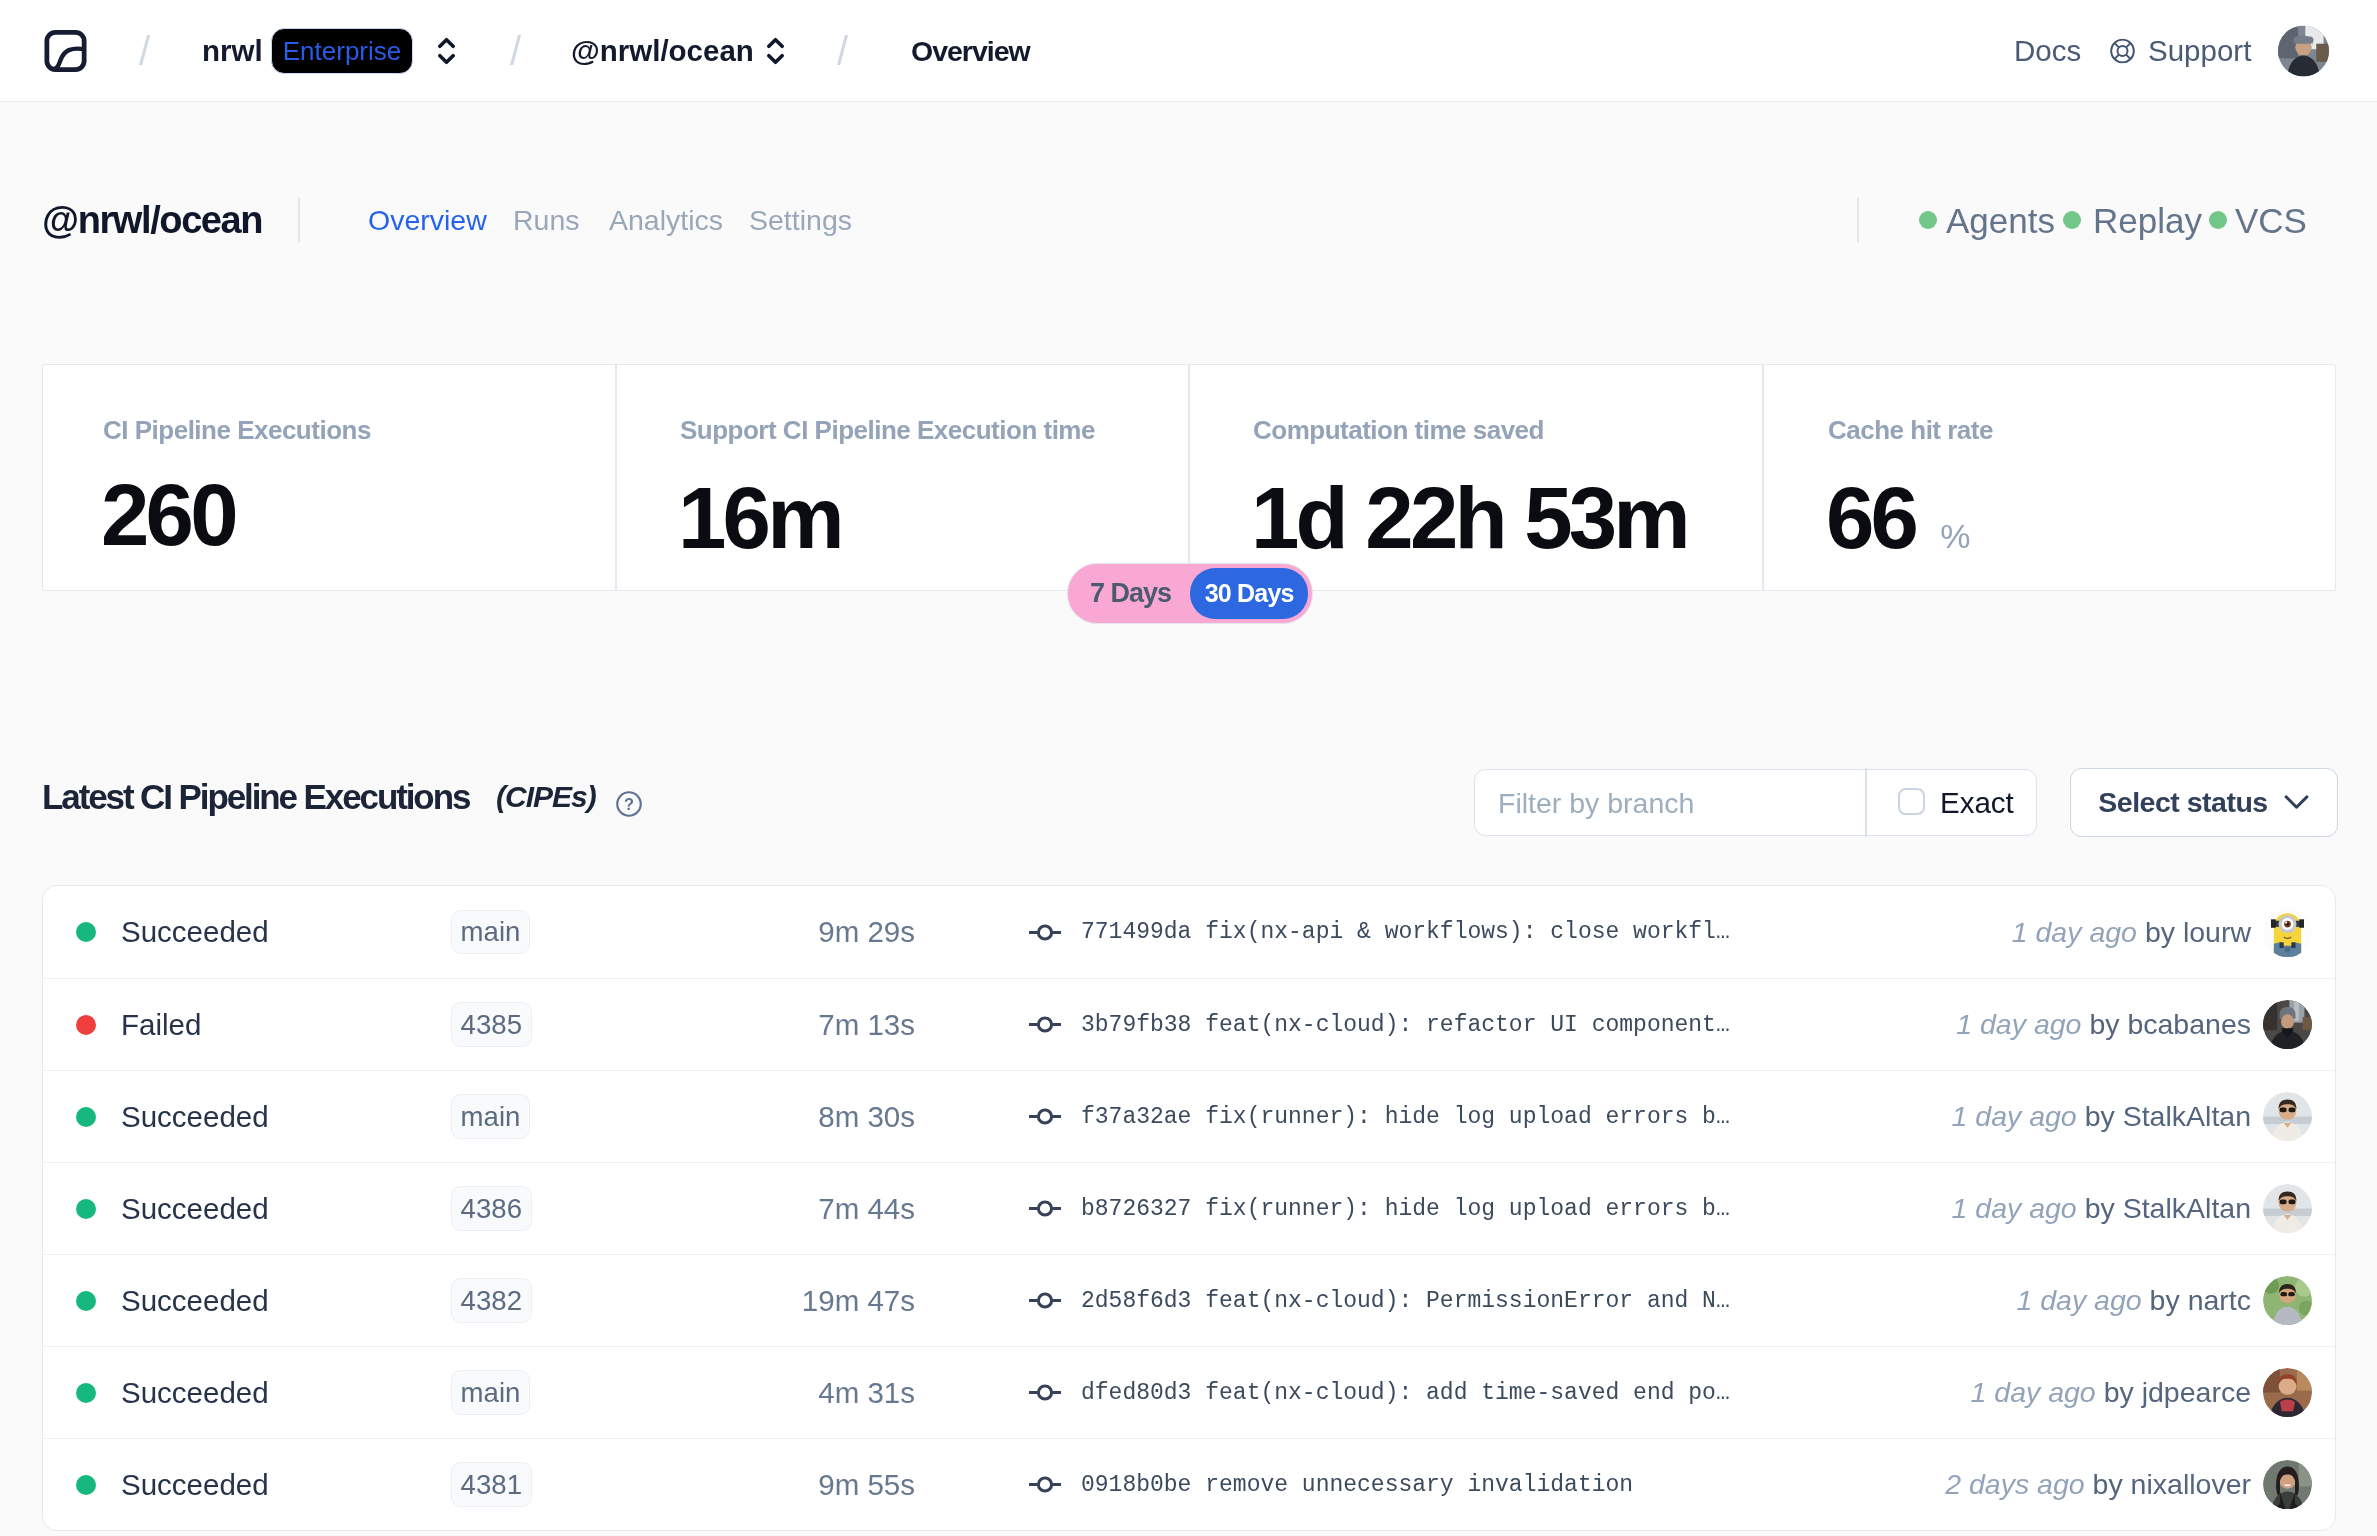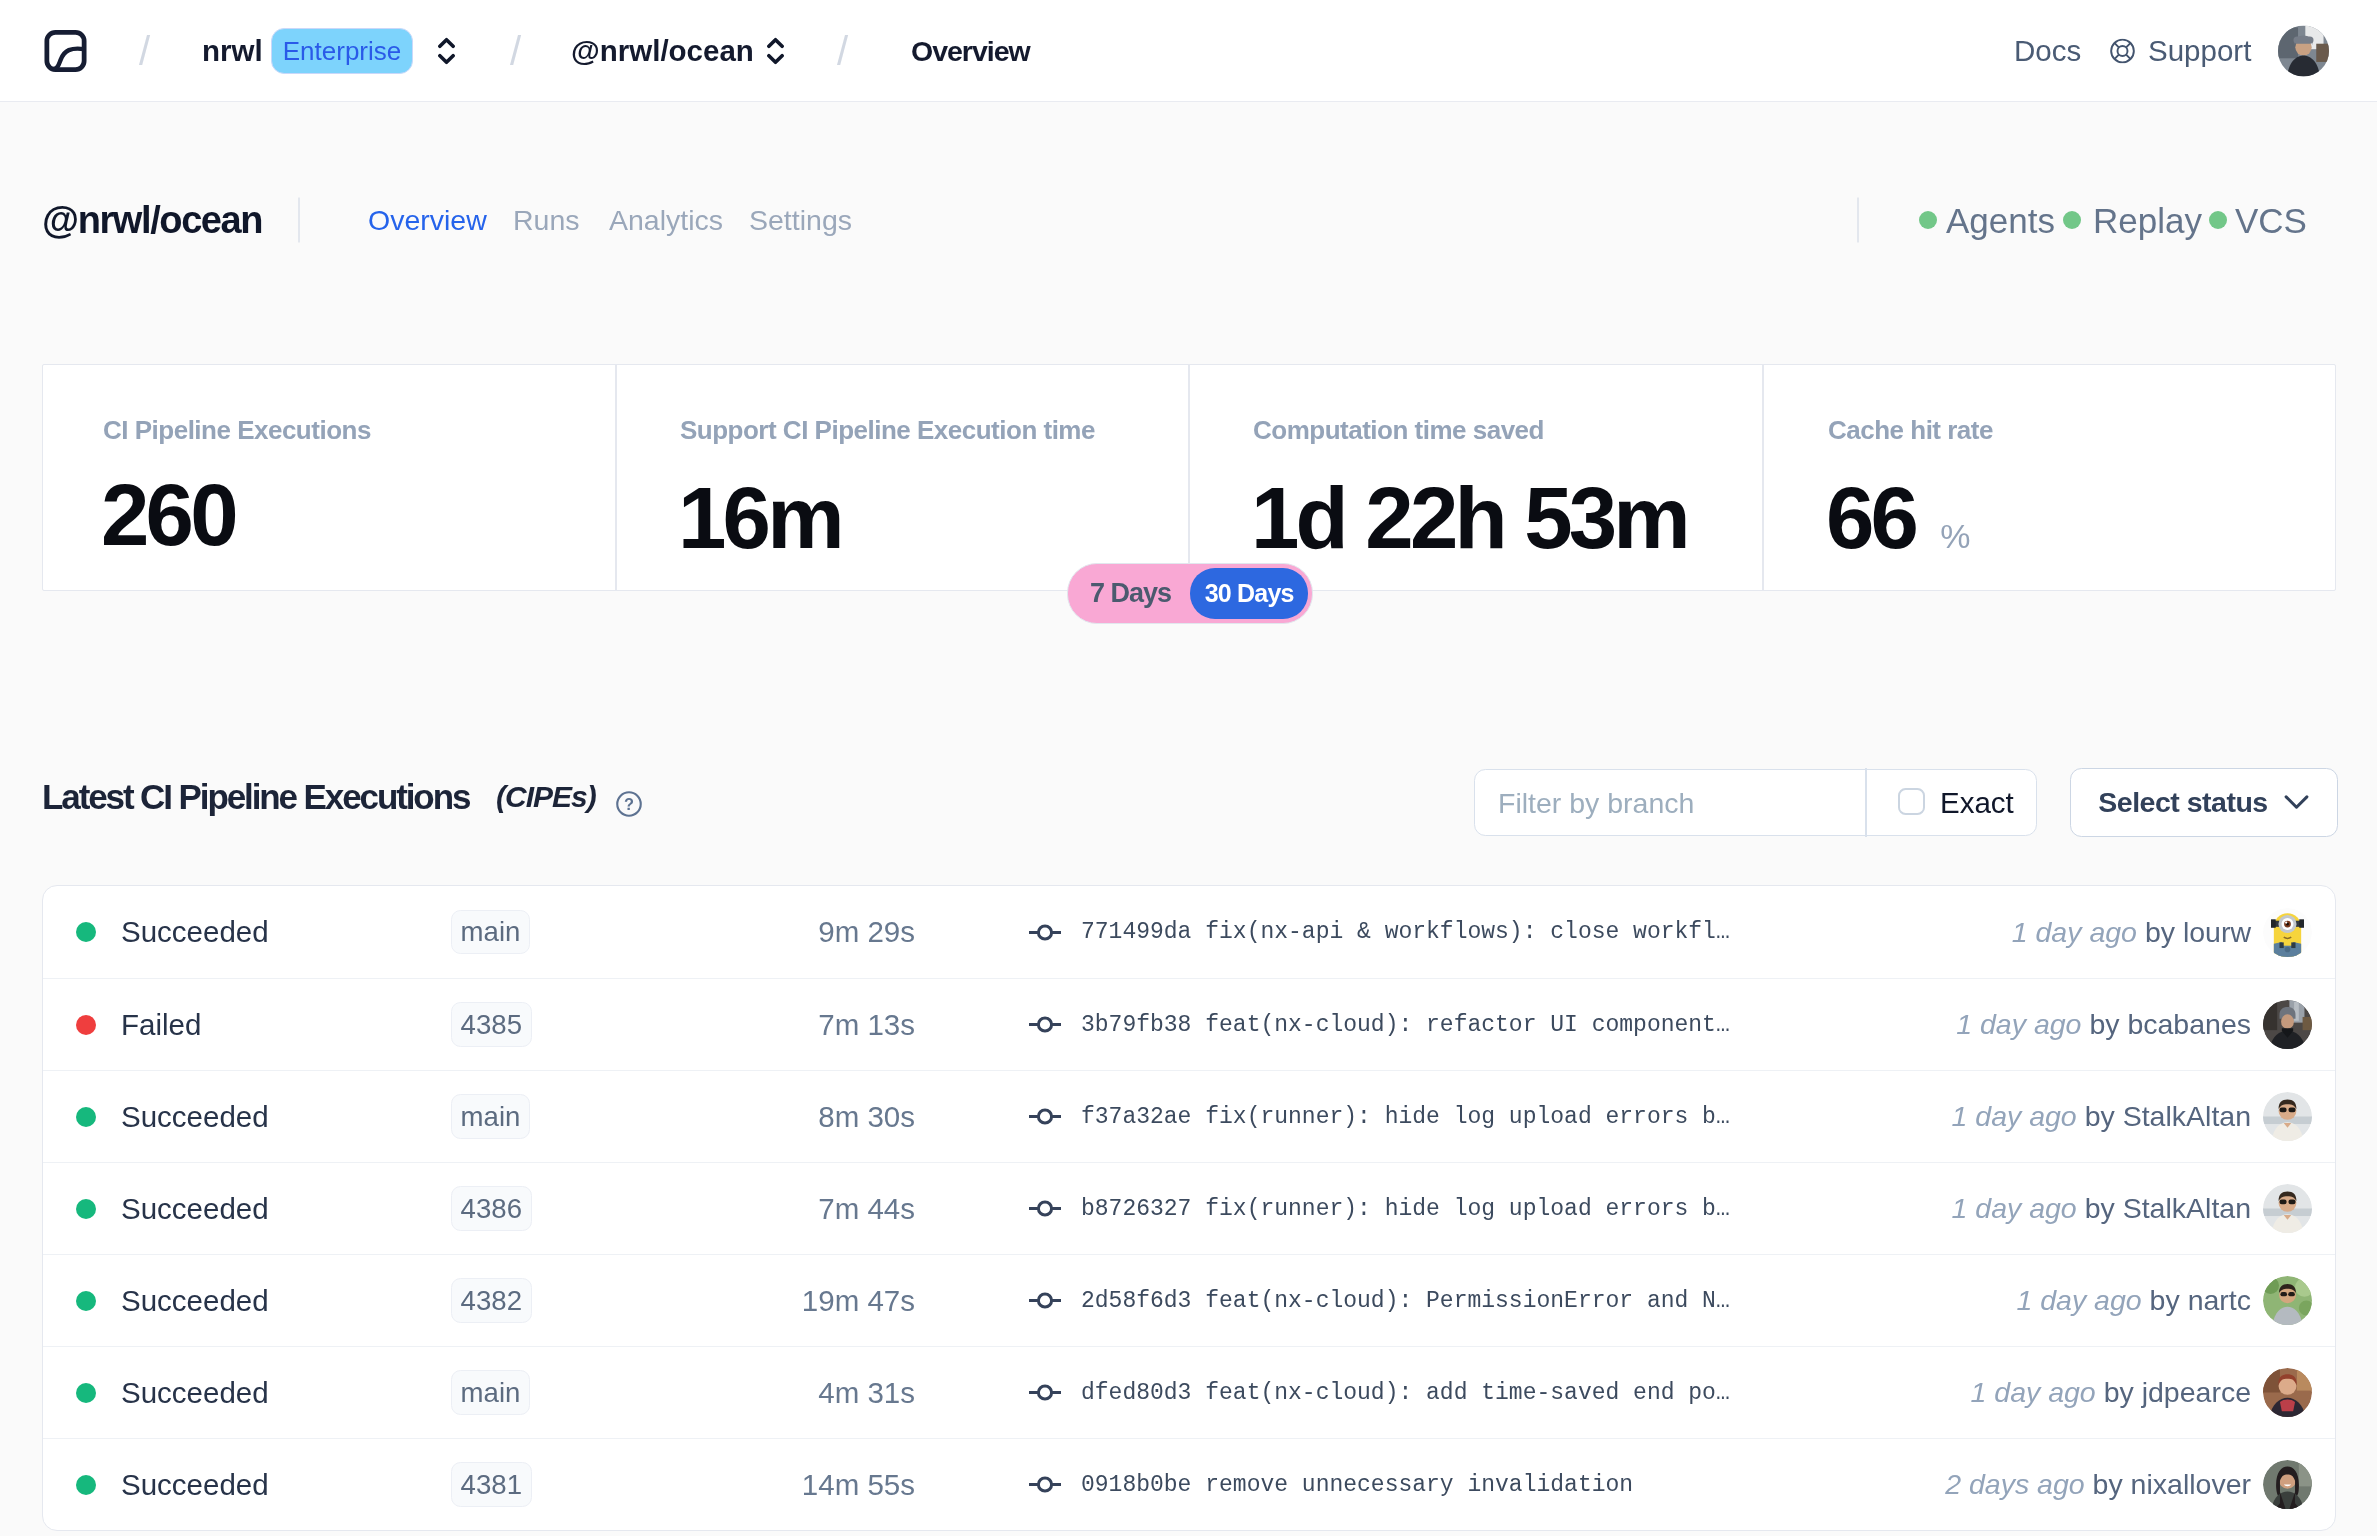--- a/index.html
+++ b/index.html
@@ -61,21 +61,21 @@
 </head>
 <body>
 
 <div id="topbar">
   <svg class="ab" style="left:44px" width="43" height="43" viewBox="0 0 45 45" fill="none">
     <rect x="3" y="3" width="39" height="39" rx="9" stroke="#161d33" stroke-width="5"></rect>
     <path d="M9 41.5 C14.5 41.5 15.5 36.5 17.5 31.5 C19.5 26.5 21.5 23.5 26 21.6 C30.5 19.8 36 19.6 42 20.6" stroke="#161d33" stroke-width="4.6" fill="none"></path>
   </svg>
   <span class="ab slash" style="left:139px">/</span>
   <span class="ab crumb" style="left:202px; font-size:29.5px;">nrwl</span>
-  <span class="ab" style="left:271px; width:142px; height:46px; background:#7dd3fc; border:1.9px solid #c9d8fa; border-radius:13.3px; color:#2a5ae8; font-size:26px; font-weight:500; display:flex; align-items:center; justify-content:center;">Enterprise</span>
+  <span class="ab" style="left:271px; width:142px; height:46px; background:#000000; border:1.9px solid #c9d8fa; border-radius:13.3px; color:#2a5ae8; font-size:26px; font-weight:500; display:flex; align-items:center; justify-content:center;">Enterprise</span>
   <svg class="ab" style="left:438px" width="17" height="28.5" viewBox="0 0 18 30" fill="none" stroke="#10172a" stroke-width="3.8" stroke-linecap="round" stroke-linejoin="round">
     <path d="M2 10 L9 3 L16 10"></path>
       <path d="M2 20 L9 27 L16 20"></path>
   </svg>
   <span class="ab slash" style="left:510px">/</span>
   <span class="ab crumb" style="left:571px; font-size:29.5px;">@nrwl/ocean</span>
   <svg class="ab" style="left:767px" width="17" height="28.5" viewBox="0 0 18 30" fill="none" stroke="#10172a" stroke-width="3.8" stroke-linecap="round" stroke-linejoin="round">
     <path d="M2 10 L9 3 L16 10"></path>
       <path d="M2 20 L9 27 L16 20"></path>
   </svg>
@@ -367,21 +367,21 @@
   <div class="row">
     <div class="cell" style="left:33px">
         <span class="dot g"></span>
       </div>
     <div class="cell" style="left:78px">
         <span class="status">Succeeded</span>
       </div>
     <div class="cell" style="left:408px">
         <span class="bbadge">4381</span>
       </div>
-    <div class="cell dur" style="left:666px;width:206px">14m 55s</div>
+    <div class="cell dur" style="left:666px;width:206px">9m 55s</div>
     <div class="cell" style="left:986px">
         <svg width="32" height="21" viewBox="0 0 34 22" fill="none" stroke="#35425a" stroke-width="3.2">
           <line x1="0" y1="11" x2="9.5" y2="11"></line>
           <circle cx="17" cy="11" r="7"></circle>
           <line x1="24.5" y1="11" x2="34" y2="11"></line>
         </svg>
       </div>
     <div class="cell msg" style="left:1038px">0918b0be remove unnecessary invalidation</div>
     <div class="cell time" style="right:84px"><span class="ago">2 days ago</span>&nbsp;<span class="by">by nixallover</span></div>
     <div class="cell" style="right:23px">

